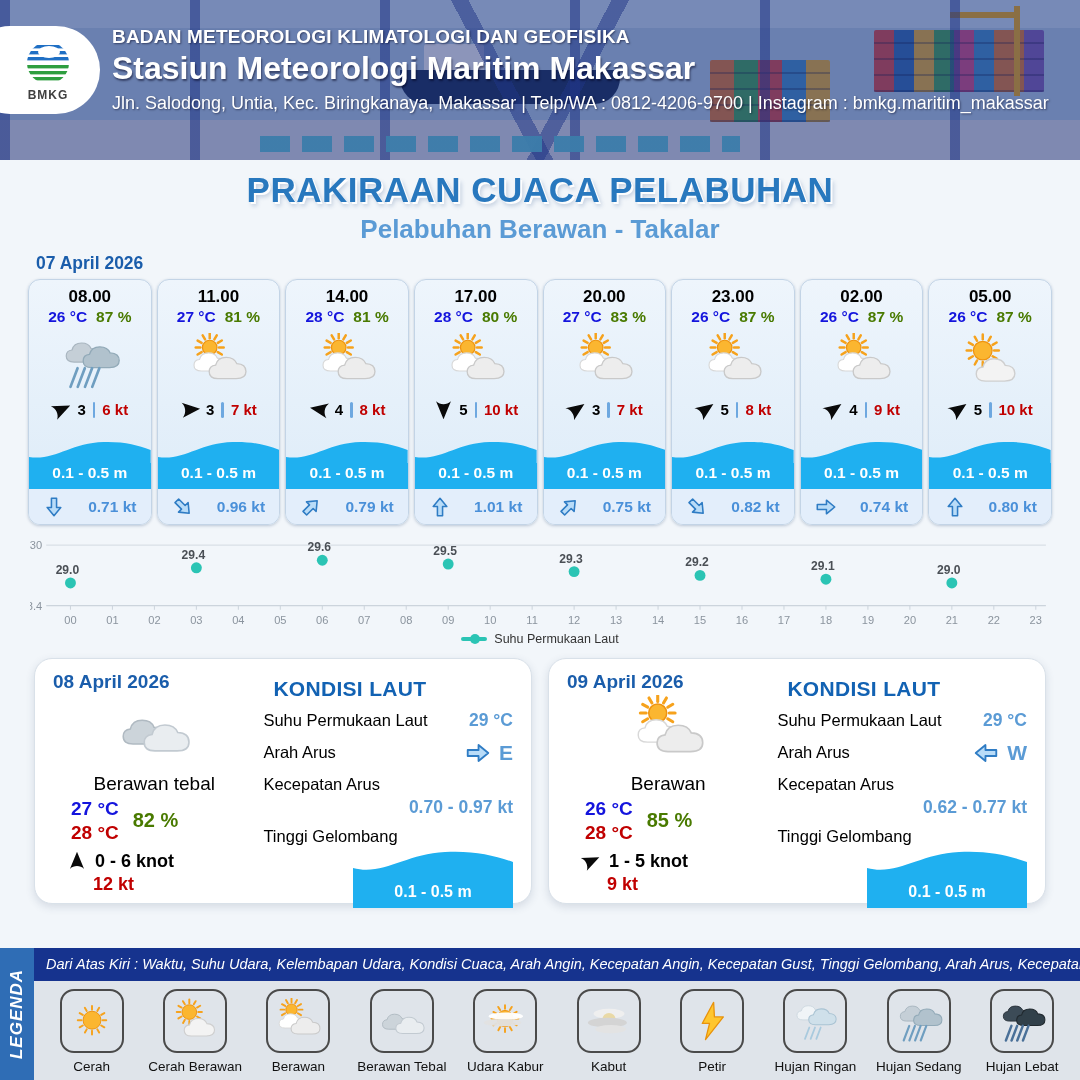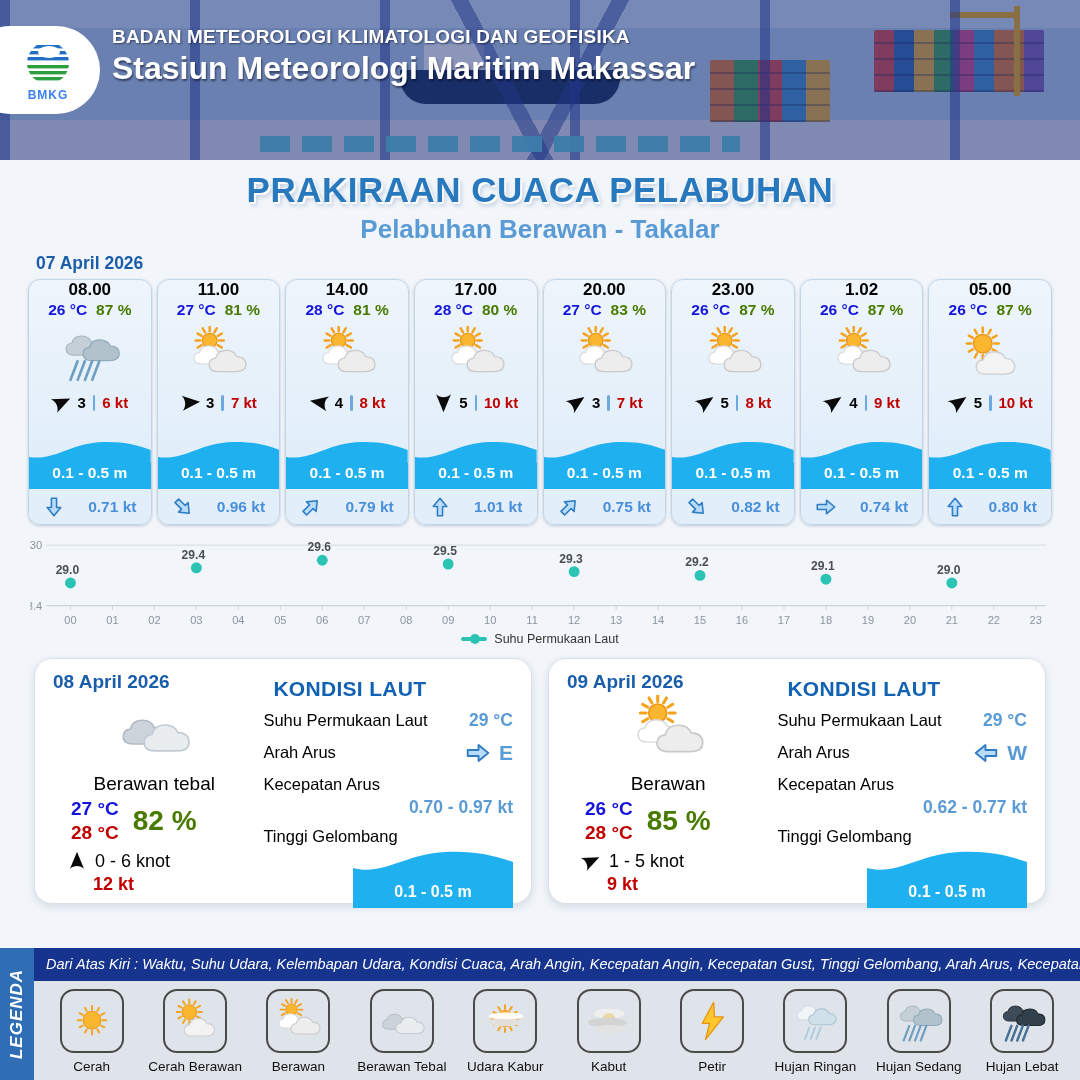--- a/index.html
+++ b/index.html
@@ -23,37 +23,37 @@
   .beams{position:absolute;inset:0;background:
     repeating-linear-gradient(90deg,rgba(35,64,150,.55) 0 10px,transparent 10px 190px),
     linear-gradient(62deg,transparent 0 46%,rgba(35,64,150,.5) 46% 47.5%,transparent 47.5%),
     linear-gradient(-62deg,transparent 0 46%,rgba(35,64,150,.5) 46% 47.5%,transparent 47.5%)}
   .chairs{position:absolute;bottom:8px;left:260px;width:480px;height:16px;opacity:.95;
     background:repeating-linear-gradient(90deg,#56c3d8 0 30px,transparent 30px 42px)}
   .hero-overlay{position:absolute;inset:0;background:rgba(28,40,115,.45)}
   .logo-pill{position:absolute;z-index:3;left:-34px;top:26px;width:134px;height:88px;background:#fff;border-radius:48px;
     display:flex;flex-direction:column;align-items:center;justify-content:center;padding-left:30px;box-sizing:border-box}
   .logo-pill svg{display:block}
-  .logo-txt{font-size:12px;font-weight:bold;color:#3b82f6;letter-spacing:1px;margin-top:1px}
+  .logo-txt{font-size:12px;font-weight:bold;color:#404040;letter-spacing:1px;margin-top:1px}
   .hero-text{position:absolute;z-index:2;left:112px;top:26px;color:#fff}
   .agency{font-size:19px;font-weight:bold;letter-spacing:.2px;text-shadow:1px 1px 2px rgba(0,0,30,.5)}
   .station{font-size:32px;font-weight:bold;margin-top:2px;text-shadow:1px 2px 2px rgba(0,0,30,.5)}
   .contact{font-size:18px;margin-top:6px;text-shadow:1px 1px 2px rgba(0,0,30,.5)}
   
   .masthead{text-align:center;padding-top:10px;flex:none}
   .h1{font-size:35px;font-weight:800;letter-spacing:.5px;color:var(--accent);
       text-shadow:2px 2px 0 rgba(255,255,255,.95),3px 4px 4px rgba(40,80,140,.25)}
   .h2{font-size:26px;font-weight:bold;color:var(--sub);margin-top:4px}
   .validity{display:flex;justify-content:center;gap:110px;margin-top:9px;font-size:17.5px;color:#000}
   .validity b{margin-right:7px}
   .date-label{margin:8px 0 5px 36px;color:var(--dateblue);font-weight:bold;font-size:17.5px}
   
   .cards{display:flex;gap:5px;margin:0 28px;flex:none}
   .card{flex:1;height:246px;background:linear-gradient(#eef5fc,#dcebf8);border:1px solid #c3d4e6;border-radius:12px;
-    box-shadow:0 1px 3px rgba(60,90,130,.3);overflow:hidden;display:flex;flex-direction:column;align-items:center;box-sizing:border-box}
+    box-shadow:0 1px 3px rgba(60,90,130,.3);overflow:hidden;display:flex;flex-direction:column;align-items:center;padding-top:7px;box-sizing:border-box}
   .time{font-size:17px;font-weight:bold;color:#000}
   .th{display:flex;gap:9px;font-weight:bold;font-size:15.5px;margin-top:1px;white-space:nowrap}
   .t{color:var(--tblue)} .h{color:var(--green)}
   .wicon{height:72px;display:flex;align-items:center;justify-content:center}
   .wicon svg{width:68px;height:58px}
   .windrow{display:flex;align-items:center;gap:5px;font-weight:bold;font-size:15px;margin:1px 0 3px}
   .windrow .sep{width:2.5px;height:16px;background:#6ea8e0;border-radius:2px;margin:0 2px}
   .ws{color:var(--red);white-space:nowrap}
   .waveband{width:100%;margin-top:auto}
   .waveband .crest{display:block;width:100%;height:22px}
@@ -74,22 +74,22 @@
   .day{flex:1;background:#fff;border:1px solid #d9e1e9;border-radius:18px;box-shadow:0 3px 8px rgba(50,70,100,.15);
     padding:12px 18px 10px;height:246px;box-sizing:border-box;display:flex;gap:8px}
   .day-left{width:44%;display:flex;flex-direction:column}
   .day-date{font-size:19px;font-weight:bold;color:var(--dateblue)}
   .day-icon{align-self:center;margin-top:2px}
   .day-icon svg{width:92px;height:72px}
   .day-cond{font-size:19px;color:#000;margin:2px 0 3px;align-self:center}
   .tempblock{display:flex;align-items:center;gap:14px;margin-left:18px}
   .tcol{display:flex;flex-direction:column;gap:2px;font-size:19px;font-weight:bold}
   .tmin{color:var(--tblue)} .tmax{color:var(--red)}
-  .hum{font-size:28px;font-weight:bold;color:var(--green)}
-  .dwind{display:flex;align-items:center;gap:8px;font-size:18px;font-weight:normal;color:#000;margin:7px 0 2px 14px}
+  .hum{font-size:20px;font-weight:bold;color:var(--green)}
+  .dwind{display:flex;align-items:center;gap:8px;font-size:18px;font-weight:bold;color:#000;margin:7px 0 2px 14px}
   .gust{color:var(--red);font-size:18px;font-weight:bold;margin-left:40px}
   .day-right{flex:1;padding-top:4px}
   .sea-h{font-size:21px;font-weight:bold;color:#1262b3;letter-spacing:.3px;margin:2px 0 6px 10px}
   .searow{display:flex;justify-content:space-between;align-items:center;margin-top:9px;font-size:16.5px;color:#000}
   .seaval{color:var(--sub);font-weight:bold;font-size:17.5px;white-space:nowrap}
   .dirval{display:flex;align-items:center;gap:8px}
   .dirletter{color:var(--sub);font-weight:bold;font-size:21px}
   .speedline{text-align:right;margin-top:3px}
   .wavebadge{position:relative;width:160px;height:58px;margin:4px 0 0 auto}
   .wavebadge svg{position:absolute;inset:0;width:100%;height:100%}
@@ -138,20 +138,21 @@
         <rect x="2" y="32" width="44" height="3.4" fill="#2e9e3f"></rect>
         <rect x="2" y="38" width="44" height="3.4" fill="#2e9e3f"></rect>
         <polygon points="2,24 22,24 10,38 2,38" fill="#fff" opacity=".0"></polygon>
       </g>
     </svg>
     <div class="logo-txt">BMKG</div>
   </div>
   <div class="hero-text">
     <div class="agency">BADAN METEOROLOGI KLIMATOLOGI DAN GEOFISIKA</div>
     <div class="station">Stasiun Meteorologi Maritim Makassar</div>
+    <div class="contact">Jln. Salodong, Untia, Kec. Biringkanaya, Makassar | Telp/WA : 0812-4206-9700 | Instagram : bmkg.maritim_makassar</div>
   </div>
 </div>
 
 <div class="masthead">
   <div class="h1">PRAKIRAAN CUACA PELABUHAN</div>
   <div class="h2">Pelabuhan Berawan - Takalar</div>
 </div>
 
 <div class="date-label">07 April 2026</div>
 
@@ -471,21 +472,21 @@
       <span>
           <svg width="22" height="22" viewBox="0 0 24 24" style="transform:rotate(45deg);display:block">
             <path d="M2.5 9.2 h10 V4.6 L21.5 12 l-9 7.4 v-4.6 h-10 z" fill="#b9dcf8" stroke="#2f7cc4" stroke-width="1.7" stroke-linejoin="round"></path>
           </svg>
         </span>
       <span>0.82 kt</span>
     </div>
   </div>
 
   <div class="card">
-    <div class="time">1.02</div>
+    <div class="time">02.00</div>
     <div class="th">
       <span class="t">26 °C</span>
       <span class="h">87 %</span>
     </div>
     <div class="wicon">
         <svg viewBox="0 0 64 56">
           <line x1="33.0" y1="14.0" x2="37.5" y2="14.0" stroke="#f6a21c" stroke-width="2.4" stroke-linecap="round"></line>
           <line x1="31.8" y1="18.5" x2="35.7" y2="20.8" stroke="#f6a21c" stroke-width="2.4" stroke-linecap="round"></line>
           <line x1="28.5" y1="21.8" x2="30.8" y2="25.7" stroke="#f6a21c" stroke-width="2.4" stroke-linecap="round"></line>
           <line x1="24.0" y1="23.0" x2="24.0" y2="27.5" stroke="#f6a21c" stroke-width="2.4" stroke-linecap="round"></line>

